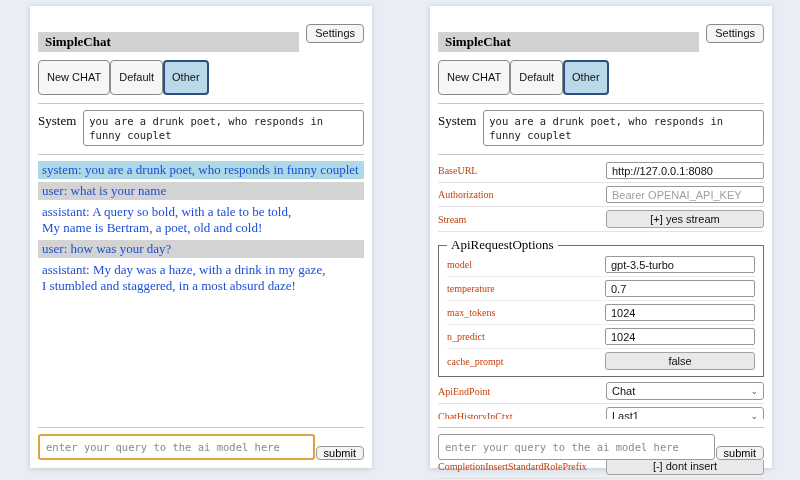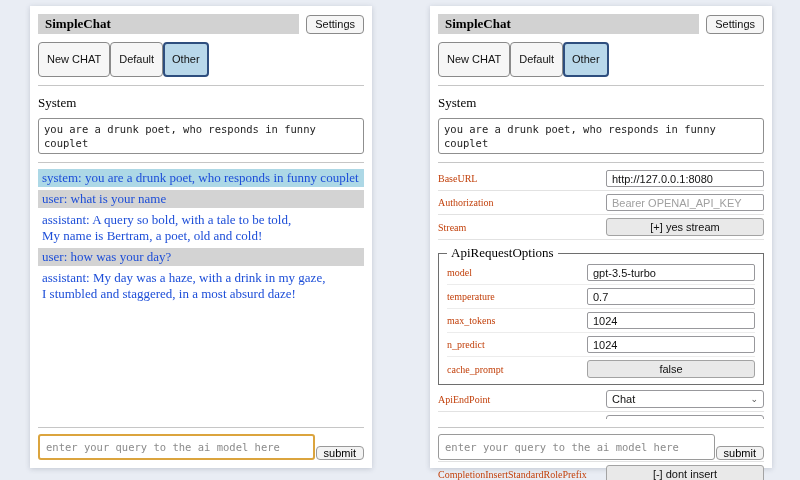--- a/index.html
+++ b/index.html
@@ -10,31 +10,31 @@
   *{box-sizing:border-box;}
   html,body{margin:0;padding:0;}
   body{width:800px;height:480px;background:var(--page-bg);font-family:"Liberation Serif",serif;}
   .stage{position:relative;width:800px;height:480px;overflow:hidden;}
   .panel{position:absolute;top:6px;width:342px;height:462px;background:#fff;
          box-shadow:0 1px 5px rgba(60,70,90,.22);padding:8px;}
   .panel.left{left:30px;} .panel.right{left:430px;}
 
   .hdr{display:flex;align-items:center;gap:7px;}
   .titlebar{flex:1;background:var(--titlebar-bg);font-weight:bold;font-size:13px;
-            padding:3px 7px;line-height:14px;}
+            padding:3px 7px;line-height:14px;margin-top:18px;}
   .btn{font-family:"Liberation Sans",sans-serif;font-size:11px;color:#111;
        background:#f6f6f6;border:1px solid #8a8a8a;border-radius:4px;padding:2px 8px;
        line-height:13px;cursor:pointer;}
   .toolbar{display:flex;margin-top:8px;}
   .btn.selected{background:var(--selected-session-bg);
                 border:2px solid var(--selected-session-border);padding:9px 7px;}
 
   hr.divider{border:none;border-top:1px solid #c6c6c6;margin:8px 0 6px;}
 
-  .system-row{display:flex;gap:7px;margin-top:2px;flex-direction:column;}
+  .system-row{display:flex;gap:7px;margin-top:2px;}
   .system-label{font-size:13px;padding-top:3px;}
   .system-input{flex:1;height:36px;resize:none;border:1px solid #8f8f8f;border-radius:3px;
                 font-family:"DejaVu Sans Mono",monospace;font-size:10.5px;line-height:14px;
                 padding:3px 5px;color:#222;overflow:hidden;}
 
   .messages{margin-top:2px;font-size:13px;}
   .msg{padding:1px 4px;margin:0 0 3px 0;white-space:pre-line;line-height:16px;color:#1d4ed8;}
   .msg.system{background:var(--system-msg-bg);}
   .msg.user{background:var(--user-msg-bg);}
 
@@ -61,21 +61,21 @@
   .ctrl-select{width:100%;height:18px;background:#fff;border:1px solid #98989c;border-radius:3px;
                font-family:"Liberation Sans",sans-serif;font-size:11px;color:#111;
                display:flex;align-items:center;justify-content:space-between;
                padding:0 5px;cursor:pointer;gap:24px;}
   .chevron{font-size:9px;color:#555;line-height:8px;}
 
   fieldset.api-options{border:1px solid #6e6e6e;margin:5px 0 2px;padding:0 8px 3px;}
   fieldset.api-options legend{font-size:13px;padding:0 4px;}
   fieldset.api-options .setting-row{border-bottom:1px solid #ececec;padding:3px 0;}
   fieldset.api-options .setting-row:last-child{border-bottom:none;}
-  fieldset.api-options .control{width:168px;}
+  fieldset.api-options .control{width:150px;}
 </style>
 </head>
 <body>
 
 <div class="stage">
 
   <div class="panel left">
     <div class="hdr">
       <div class="titlebar">SimpleChat</div>
       <button class="btn">Settings</button>

